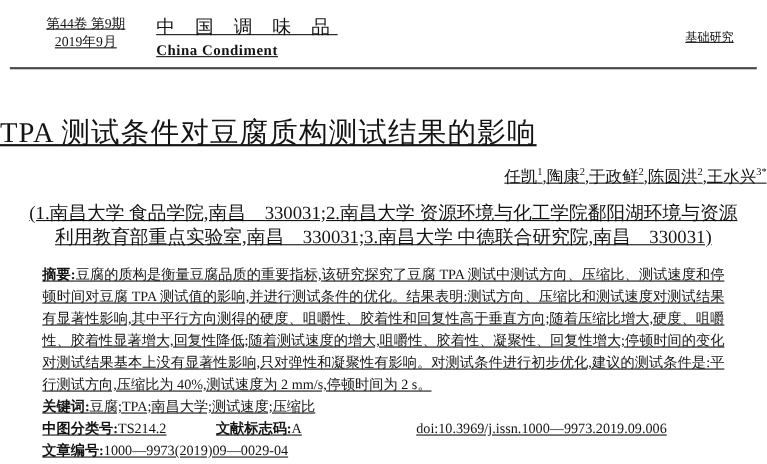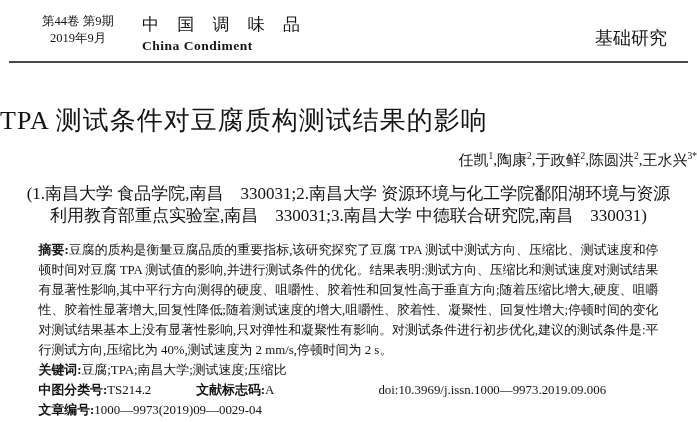--- a/index.html
+++ b/index.html
@@ -3,21 +3,21 @@
 <meta charset="utf-8">
 <style>
   * { margin: 0; padding: 0; box-sizing: border-box; }
   html, body {
     width: 697px; height: 422px;
     background: #ffffff;
     color: #141414;
     font-family: "Liberation Serif", "DejaVu Serif", serif;
     overflow: hidden;
   }
-  .page { width: 697px; height: 340px; position: relative; }
+  .page { width: 697px; height: 340px; position: relative; text-decoration: underline; }
 
   
   .header {
     display: flex;
     align-items: flex-start;
     padding: 13px 30px 0 14px;
   }
   .header-left {
     width: 128px;
     font-size: 12.5px;
@@ -35,21 +35,21 @@
     white-space: nowrap;
   }
   .journal-en {
     font-size: 13.5px;
     font-weight: bold;
     margin-top: 2px;
     letter-spacing: 0.5px;
   }
   .header-right {
     width: 110px;
-    font-size: 18px;
+    font-size: 11px;
     text-align: right;
     padding-top: 13px;
     white-space: nowrap;
   }
   .rule {
     height: 2px;
     background: #4a4a4a;
     margin: 7px 9px 0 9px;
   }
 

